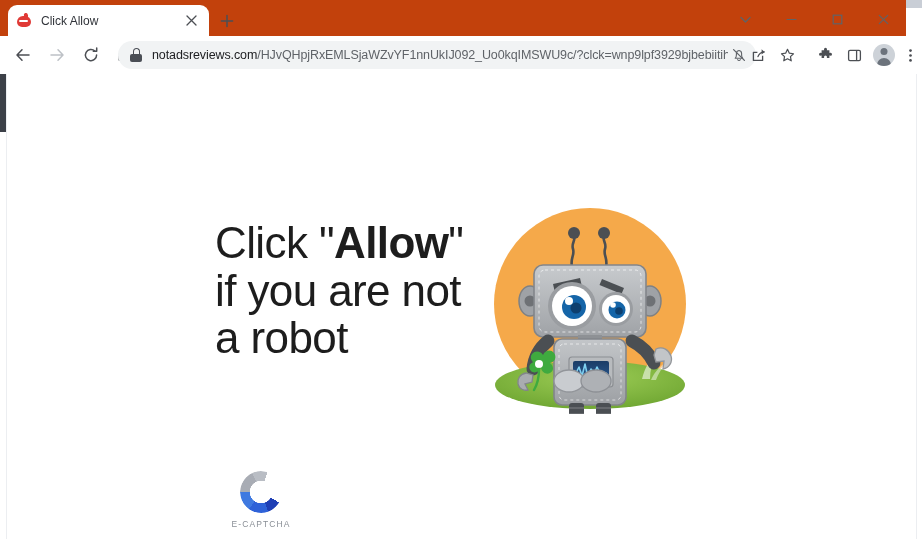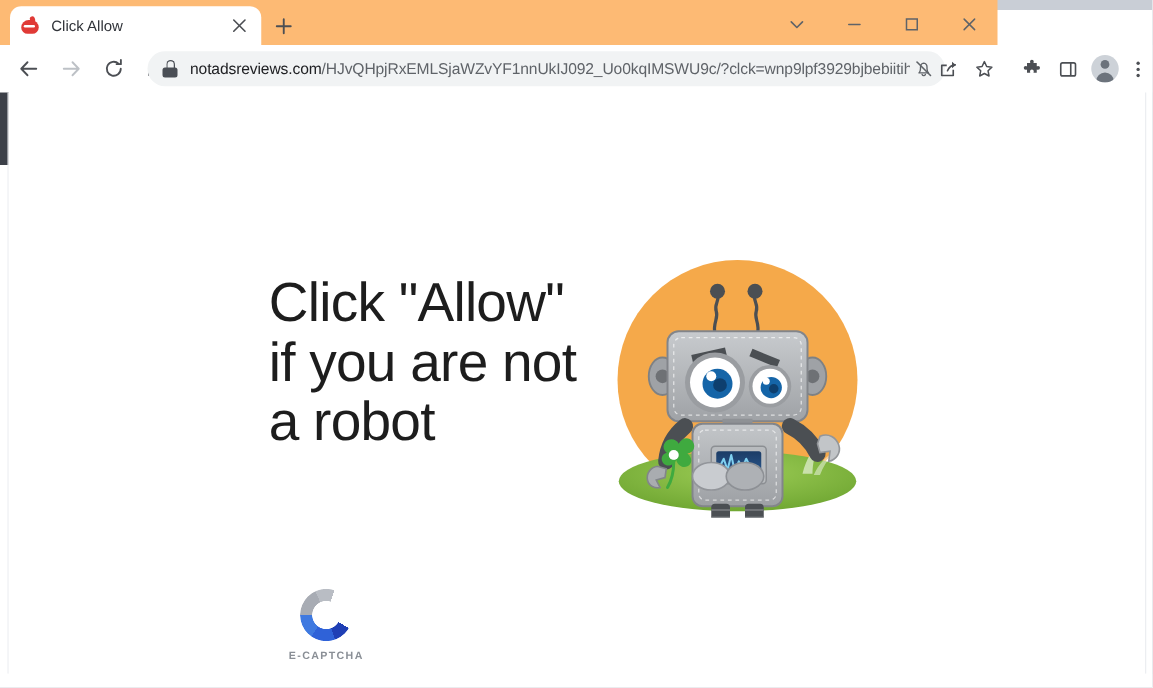--- a/index.html
+++ b/index.html
@@ -40,22 +40,22 @@
   }
   .frame-bleed-bottom .ghost {
     position:absolute; top:-3px; left:455px;
     font-size:10px; color:#b8bdc5; white-space:nowrap;
     opacity:.75;
   }
 
   
   #tabstrip {
     position:absolute; top:0; left:0;
-    width:798px; height:36px;
-    background:#fdba74;
+    width:906px; height:36px;
+    background:#c2410c;
     padding-top:6px;
   }
   .tab {
     position:absolute; left:8px; top:5px;
     width:201px; height:31px;
     background:#ffffff;
     border-radius:9px 9px 0 0;
     display:flex; align-items:center;
     padding:0 8px;
   }
@@ -206,21 +206,21 @@
   
   #headline {
     position:absolute; left:0; top:30px;
     width:265px;
     font-size:44px;
     line-height:1.08;
     color:#1d1d1d;
     font-weight:400;
     letter-spacing:-0.6px;
   }
-  #headline b { font-weight:400; }
+  #headline b { font-weight:700; }
 
   
   #captcha {
     position:absolute; left:11px; top:282px;
     width:70px;
     text-align:center;
   }
   #captcha .mark {
     position:relative;
     width:42px; height:42px;
@@ -240,21 +240,21 @@
         rgba(255,255,255,0) 258deg 360deg
       );
     -webkit-mask: radial-gradient(circle at 50% 50%, transparent 0 11px, #000 11.5px 100%);
             mask: radial-gradient(circle at 50% 50%, transparent 0 11px, #000 11.5px 100%);
     transform:rotate(90deg);
   }
   #captcha .label {
     font-size:8.5px;
     letter-spacing:1.1px;
     color:#8a8f96;
-    font-weight:700;
+    font-weight:400;
   }
 
   
   #robot {
     position:absolute; left:275px; top:0px;
     width:210px; height:225px;
   }
   #robot svg { display:block; width:210px; height:225px; }
 </style>
 </head>

